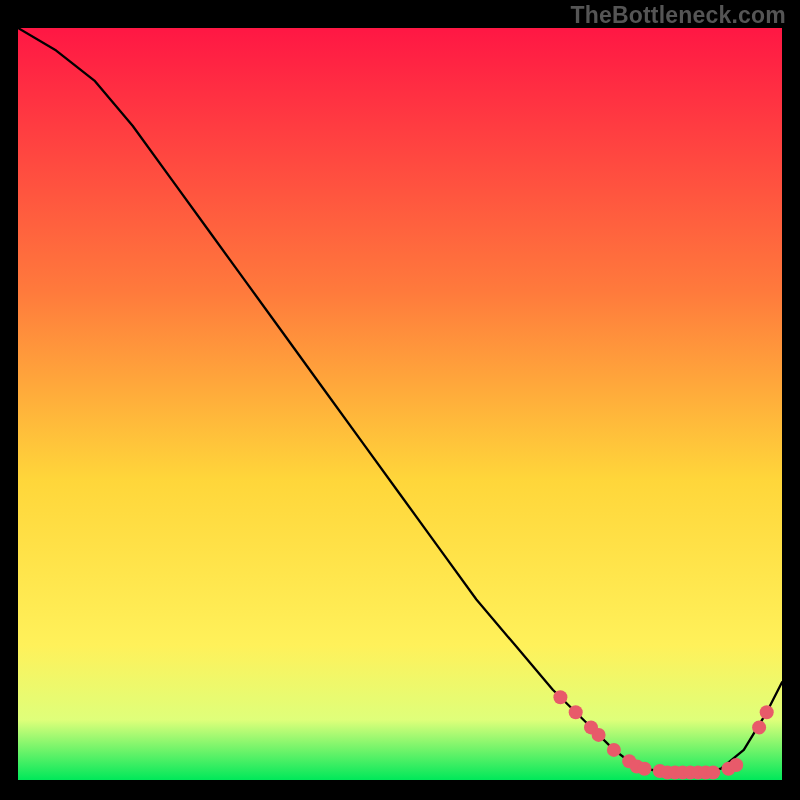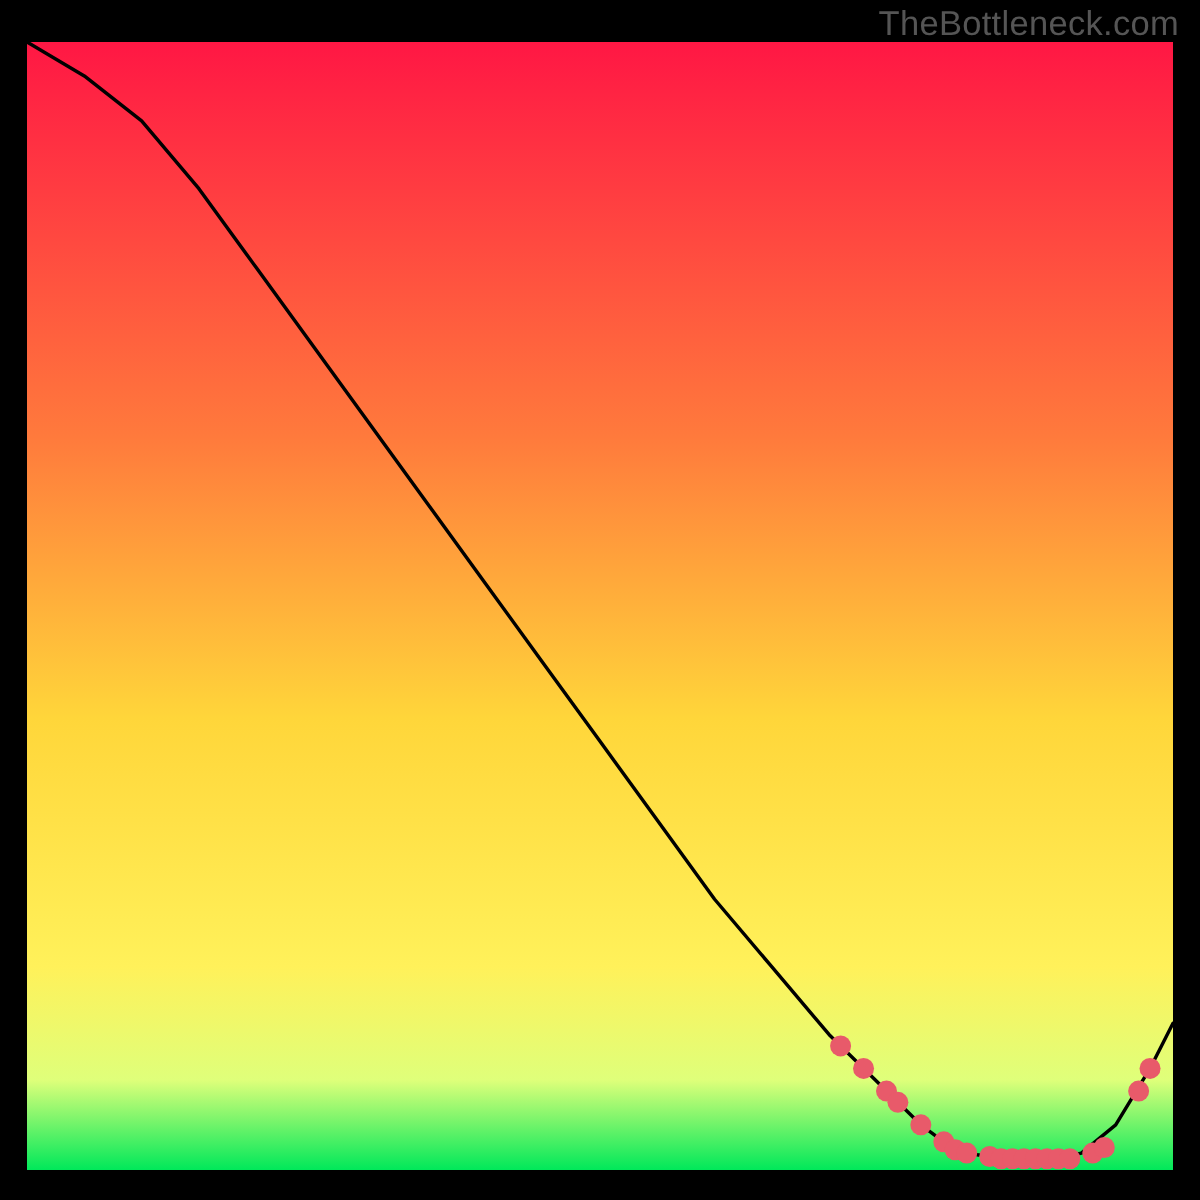--- a/index.html
+++ b/index.html
@@ -16,21 +16,21 @@
     width: 800px;
     height: 800px;
     background: #000;
   }
   .watermark {
     position: absolute;
     top: 2px;
     right: 14px;
     color: #555;
     font-size: 23px;
-    font-weight: 400;
+    font-weight: 700;
     letter-spacing: 0.2px;
     z-index: 5;
   }
   .plot {
     position: absolute;
     left: 18px;
     top: 28px;
     width: 764px;
     height: 752px;
   }

